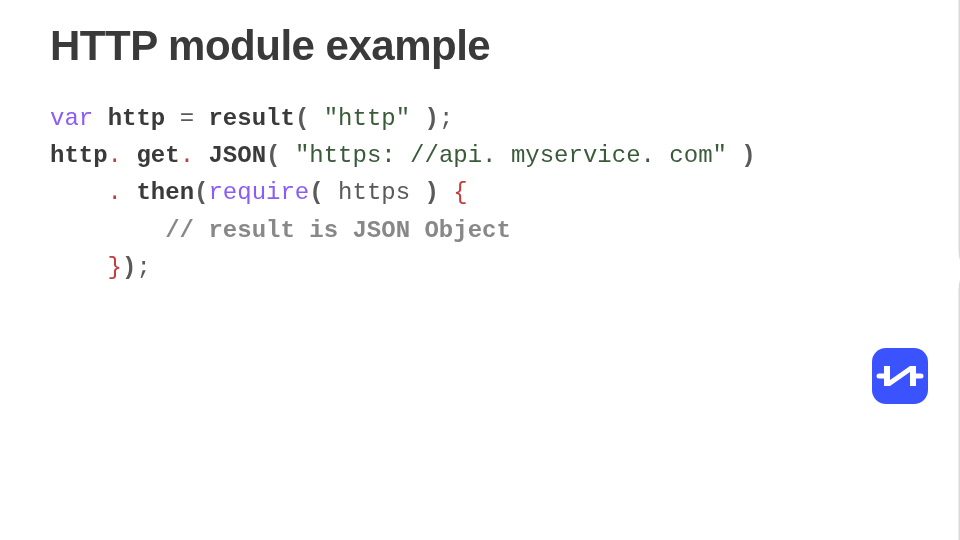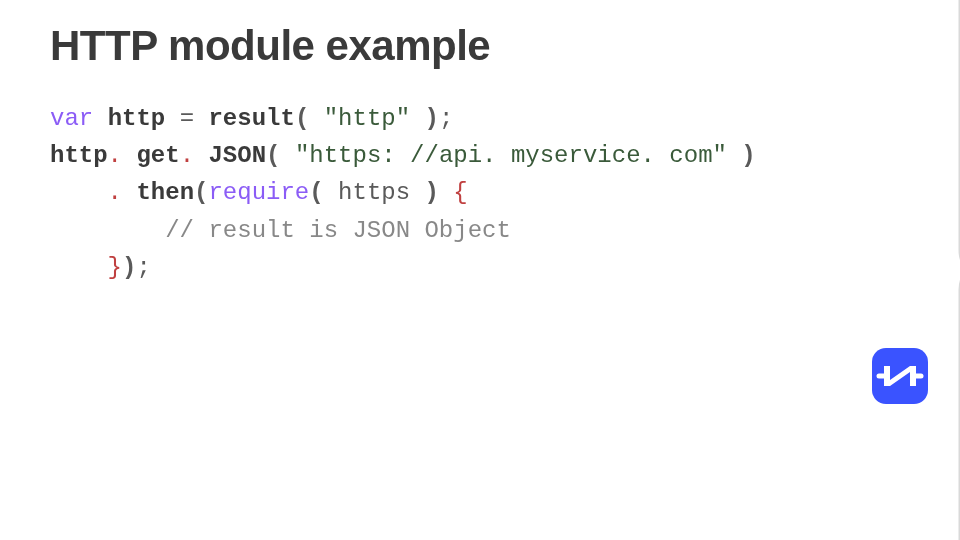--- a/index.html
+++ b/index.html
@@ -33,21 +33,21 @@
     color: #5a5a5a;
     white-space: pre;
   }
   .kw   { color: #8b5cf6; }         
   .id   { color: #3a3a3a; font-weight: 600; } 
   .dot  { color: #c04040; }         
   .op   { color: #5a5a5a; }         
   .paren{ color: #5a5a5a; font-weight: 600;}  
   .brace{ color: #c04040; }         
   .str  { color: #3a5a3a; }         
-  .cmt  { color: #888; }            
+  .cmt  { color: #888; font-weight: bold; }            
   .semi { color: #5a5a5a; }
 
   
   .notch {
     position: absolute;
     right: -22px;
     top: 0;
     width: 44px;
     height: 540px;
     pointer-events: none;

